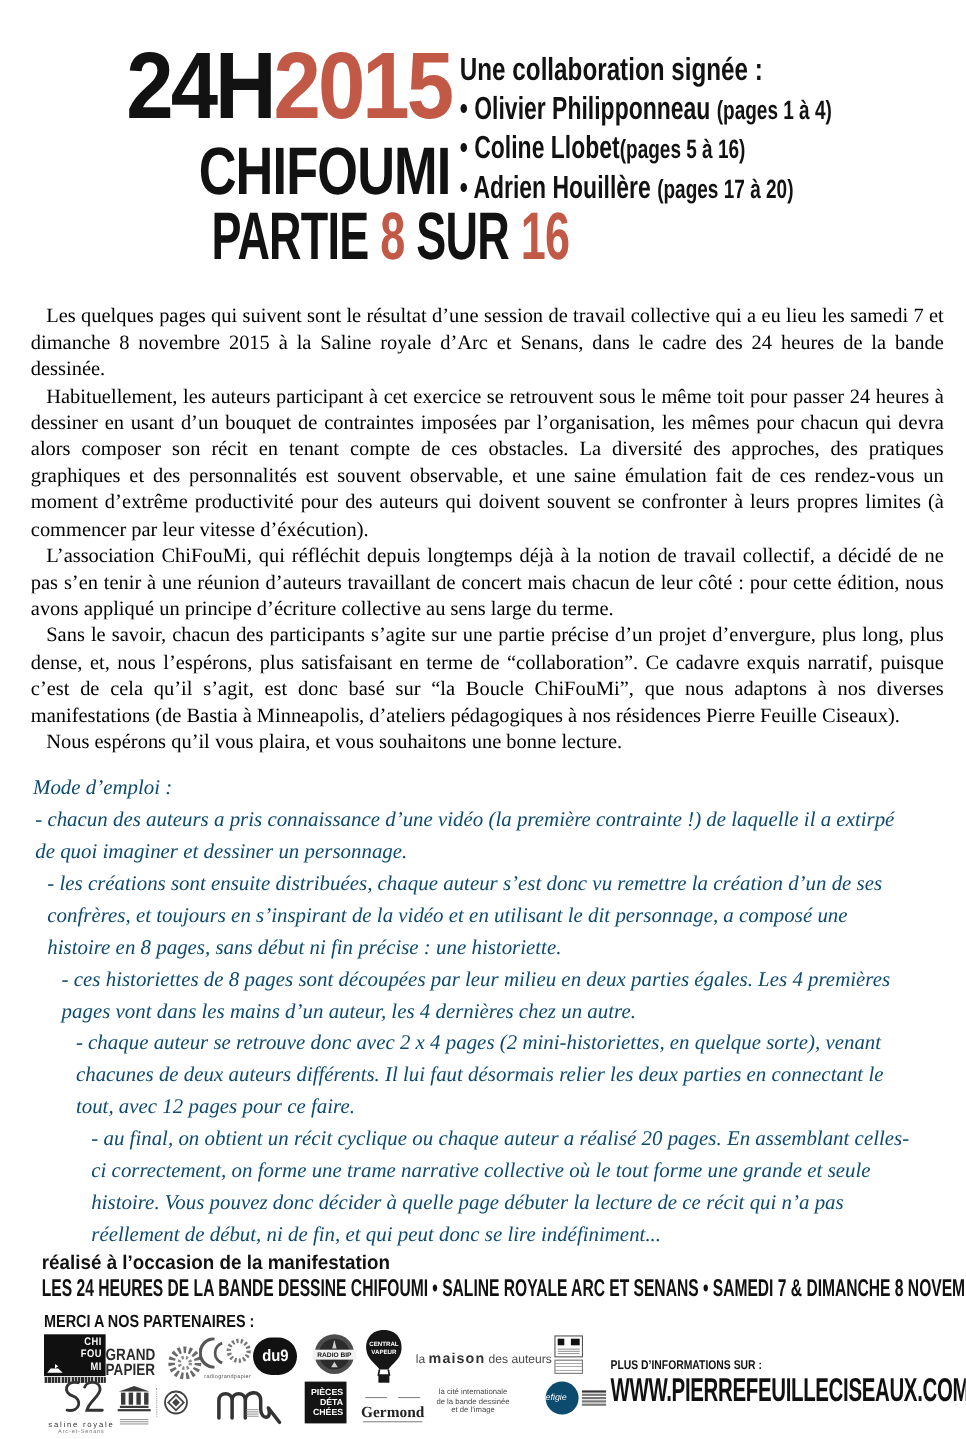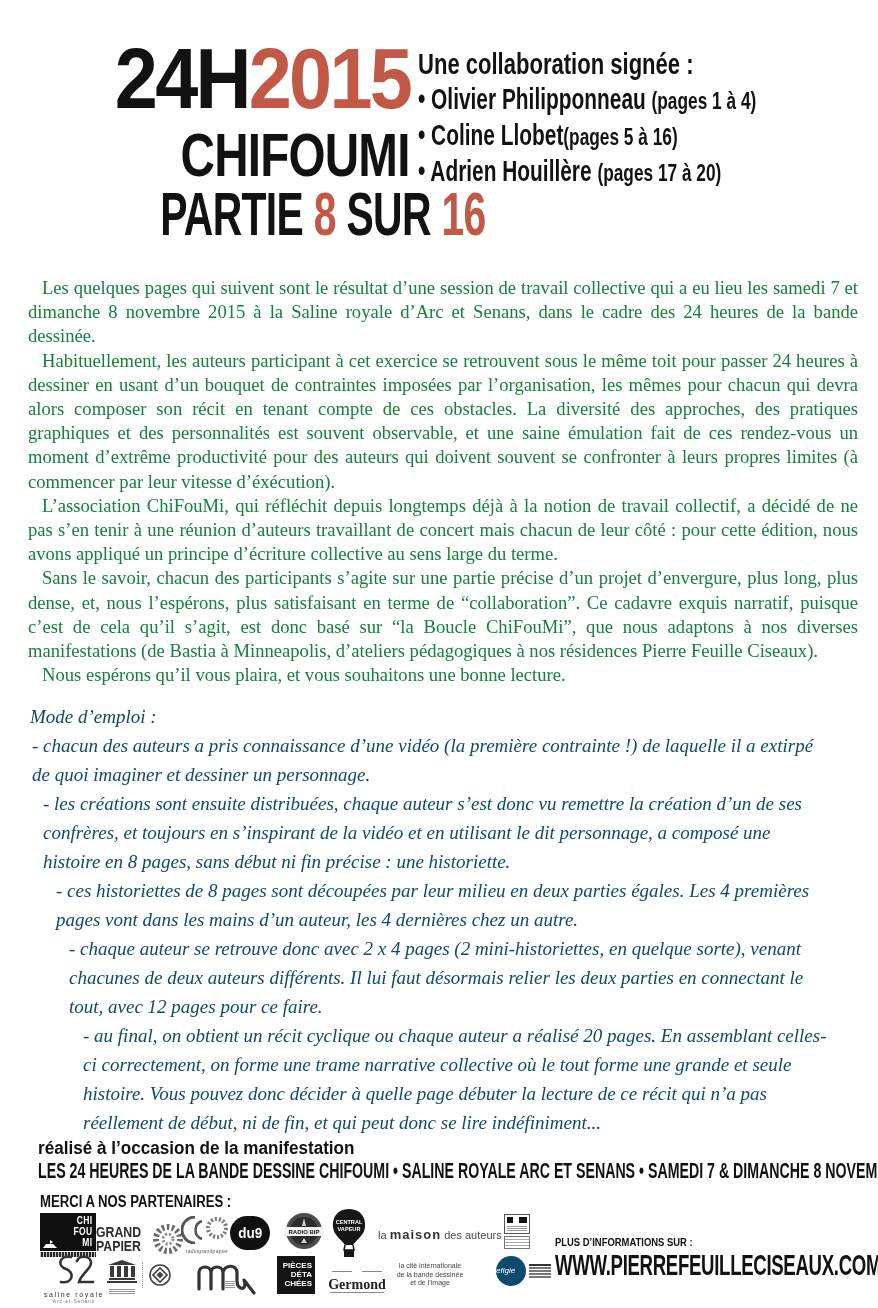--- a/index.html
+++ b/index.html
@@ -8,36 +8,36 @@
     font-family:"Liberation Sans",sans-serif;color:#111;overflow:hidden;
   }
   .cx{display:inline-block;white-space:nowrap;}
 
   
   #title-block{position:absolute;left:0;top:30px;width:410px;text-align:right;font-weight:800;color:#121212;}
   #title-block .t1{font-size:86px;line-height:96px;letter-spacing:-3px;}
   #title-block .t1 .cx{transform:scaleX(0.90);transform-origin:100% 50%;}
   #title-block .t2{font-size:61px;line-height:58px;letter-spacing:-1px;}
   #title-block .t2 .cx{transform:scaleX(0.78);transform-origin:100% 50%;}
-  #title-block .t3{font-size:61px;line-height:60px;letter-spacing:-1px;}
+  #title-block .t3{font-size:61px;line-height:60px;letter-spacing:-1px;margin-left:32px;}
   #title-block .t3 .cx{transform:scaleX(0.67);transform-origin:100% 50%;}
   .accent{color:#c25846;}
 
   
   #credits{position:absolute;left:418px;top:46px;width:460px;font-weight:800;color:#121212;}
   #credits .c-head{font-size:29px;line-height:36px;}
   #credits .c-head .cx{transform:scaleX(0.76);transform-origin:0 50%;}
   #credits .c-item{font-size:29px;line-height:34px;}
   #credits .c-item .cx{transform:scaleX(0.72);transform-origin:0 50%;}
   #credits .pages{font-size:24px;font-weight:700;}
 
   
   #body-text{position:absolute;left:28px;top:276px;width:830px;
     font-family:"Liberation Serif",serif;font-size:18.6px;line-height:24.2px;
-    text-align:justify;color:#15803d;}
+    text-align:justify;color:#000000;}
   #body-text p{margin:0;text-indent:14px;}
 
   
   #mode{position:absolute;left:30px;top:702px;width:795px;
     font-family:"Liberation Serif",serif;font-style:italic;
     font-size:19px;line-height:29px;color:#0c4a6e;}
   #mode .m-title{margin:0;}
   #mode .m-i0{margin:0 0 0 2px;}
   #mode .m-i1{margin:0 0 0 13px;width:770px;}
   #mode .m-i2{margin:0 0 0 26px;width:760px;}

